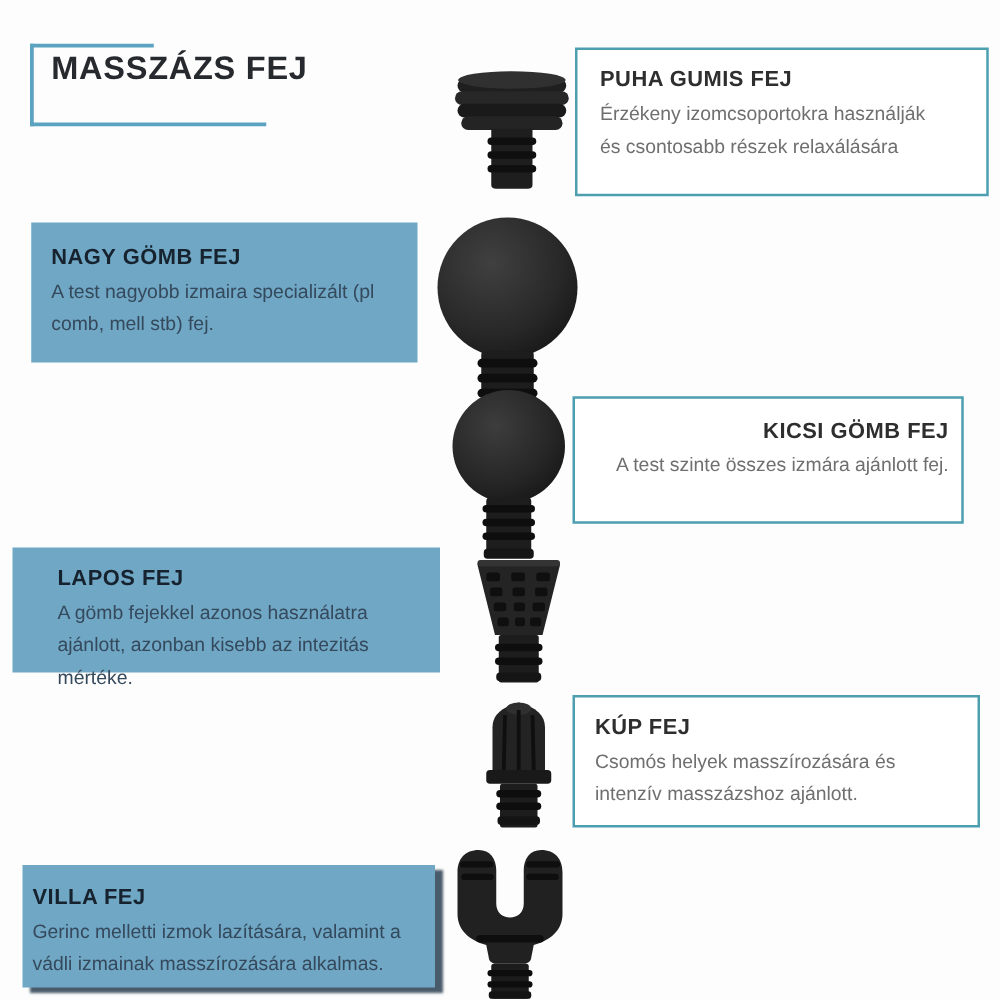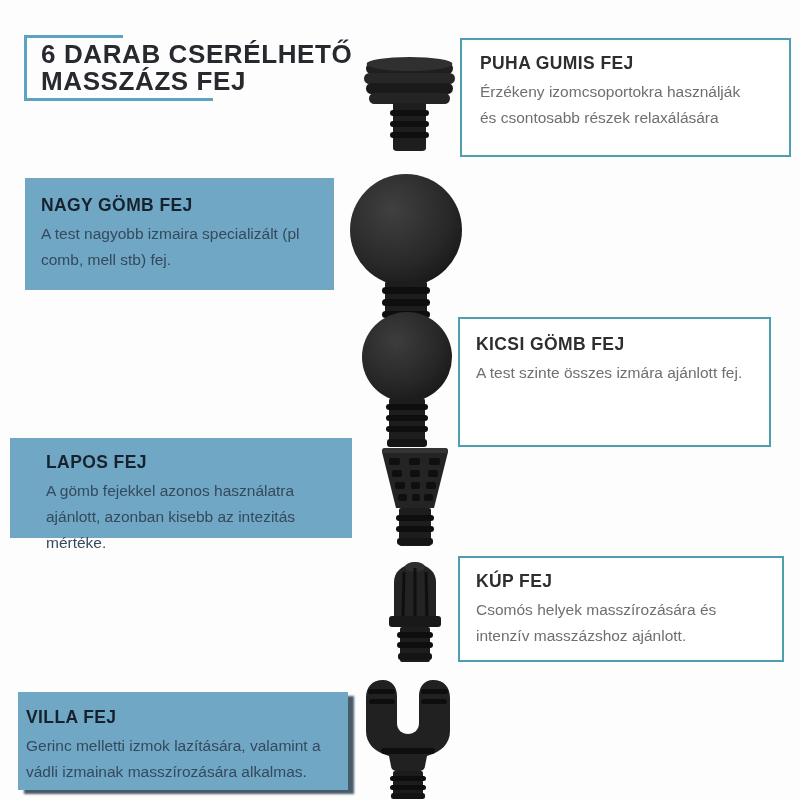--- a/index.html
+++ b/index.html
@@ -17,21 +17,21 @@
     font-size:26px;font-weight:bold;letter-spacing:.6px;line-height:27px;
     color:var(--title-text,#26292e);
   }
   
   .card{
     position:absolute;background:#ffffff;
     border:2px solid var(--accent-border,#4d9fb0);
     box-sizing:border-box;
   }
   #card-puha{left:460px;top:38px;width:331px;height:119px;padding:13px 2px 0 18px;}
-  #card-kicsi{left:458px;top:317px;width:313px;height:130px;padding:15px 10px 0 16px;}
+  #card-kicsi{left:458px;top:317px;width:313px;height:102px;padding:15px 10px 0 16px;text-align:right;}
   #card-kup{left:458px;top:556px;width:326px;height:106px;padding:13px 29px 0 16px;}
   .card-title{
     font-size:17.5px;font-weight:bold;letter-spacing:.4px;
     color:var(--card-title,#2e2e2e);margin-bottom:5px;
   }
   .card-body{
     font-size:15.5px;line-height:26px;color:var(--card-body,#6f6f6f);
   }
   #card-puha .card-body{max-width:280px;}
   #card-kicsi .card-body{max-width:286px;}
@@ -69,21 +69,20 @@
 </style>
 </head>
 <body>
 
 <div id="stage">
 
   <div id="tf-top" class="tf"></div>
   <div id="tf-left" class="tf"></div>
   <div id="tf-bottom" class="tf"></div>
   <div id="main-title">
-    <div>6 DARAB CSERÉLHETŐ</div>
     <div>MASSZÁZS FEJ</div>
   </div>
 
   <div id="card-puha" class="card">
     <div class="card-title">PUHA GUMIS FEJ</div>
     <div class="card-body">Érzékeny izomcsoportokra használják és csontosabb részek relaxálására</div>
   </div>
 
   <div id="panel-nagy" class="panel">
     <div class="panel-title">NAGY GÖMB FEJ</div>

